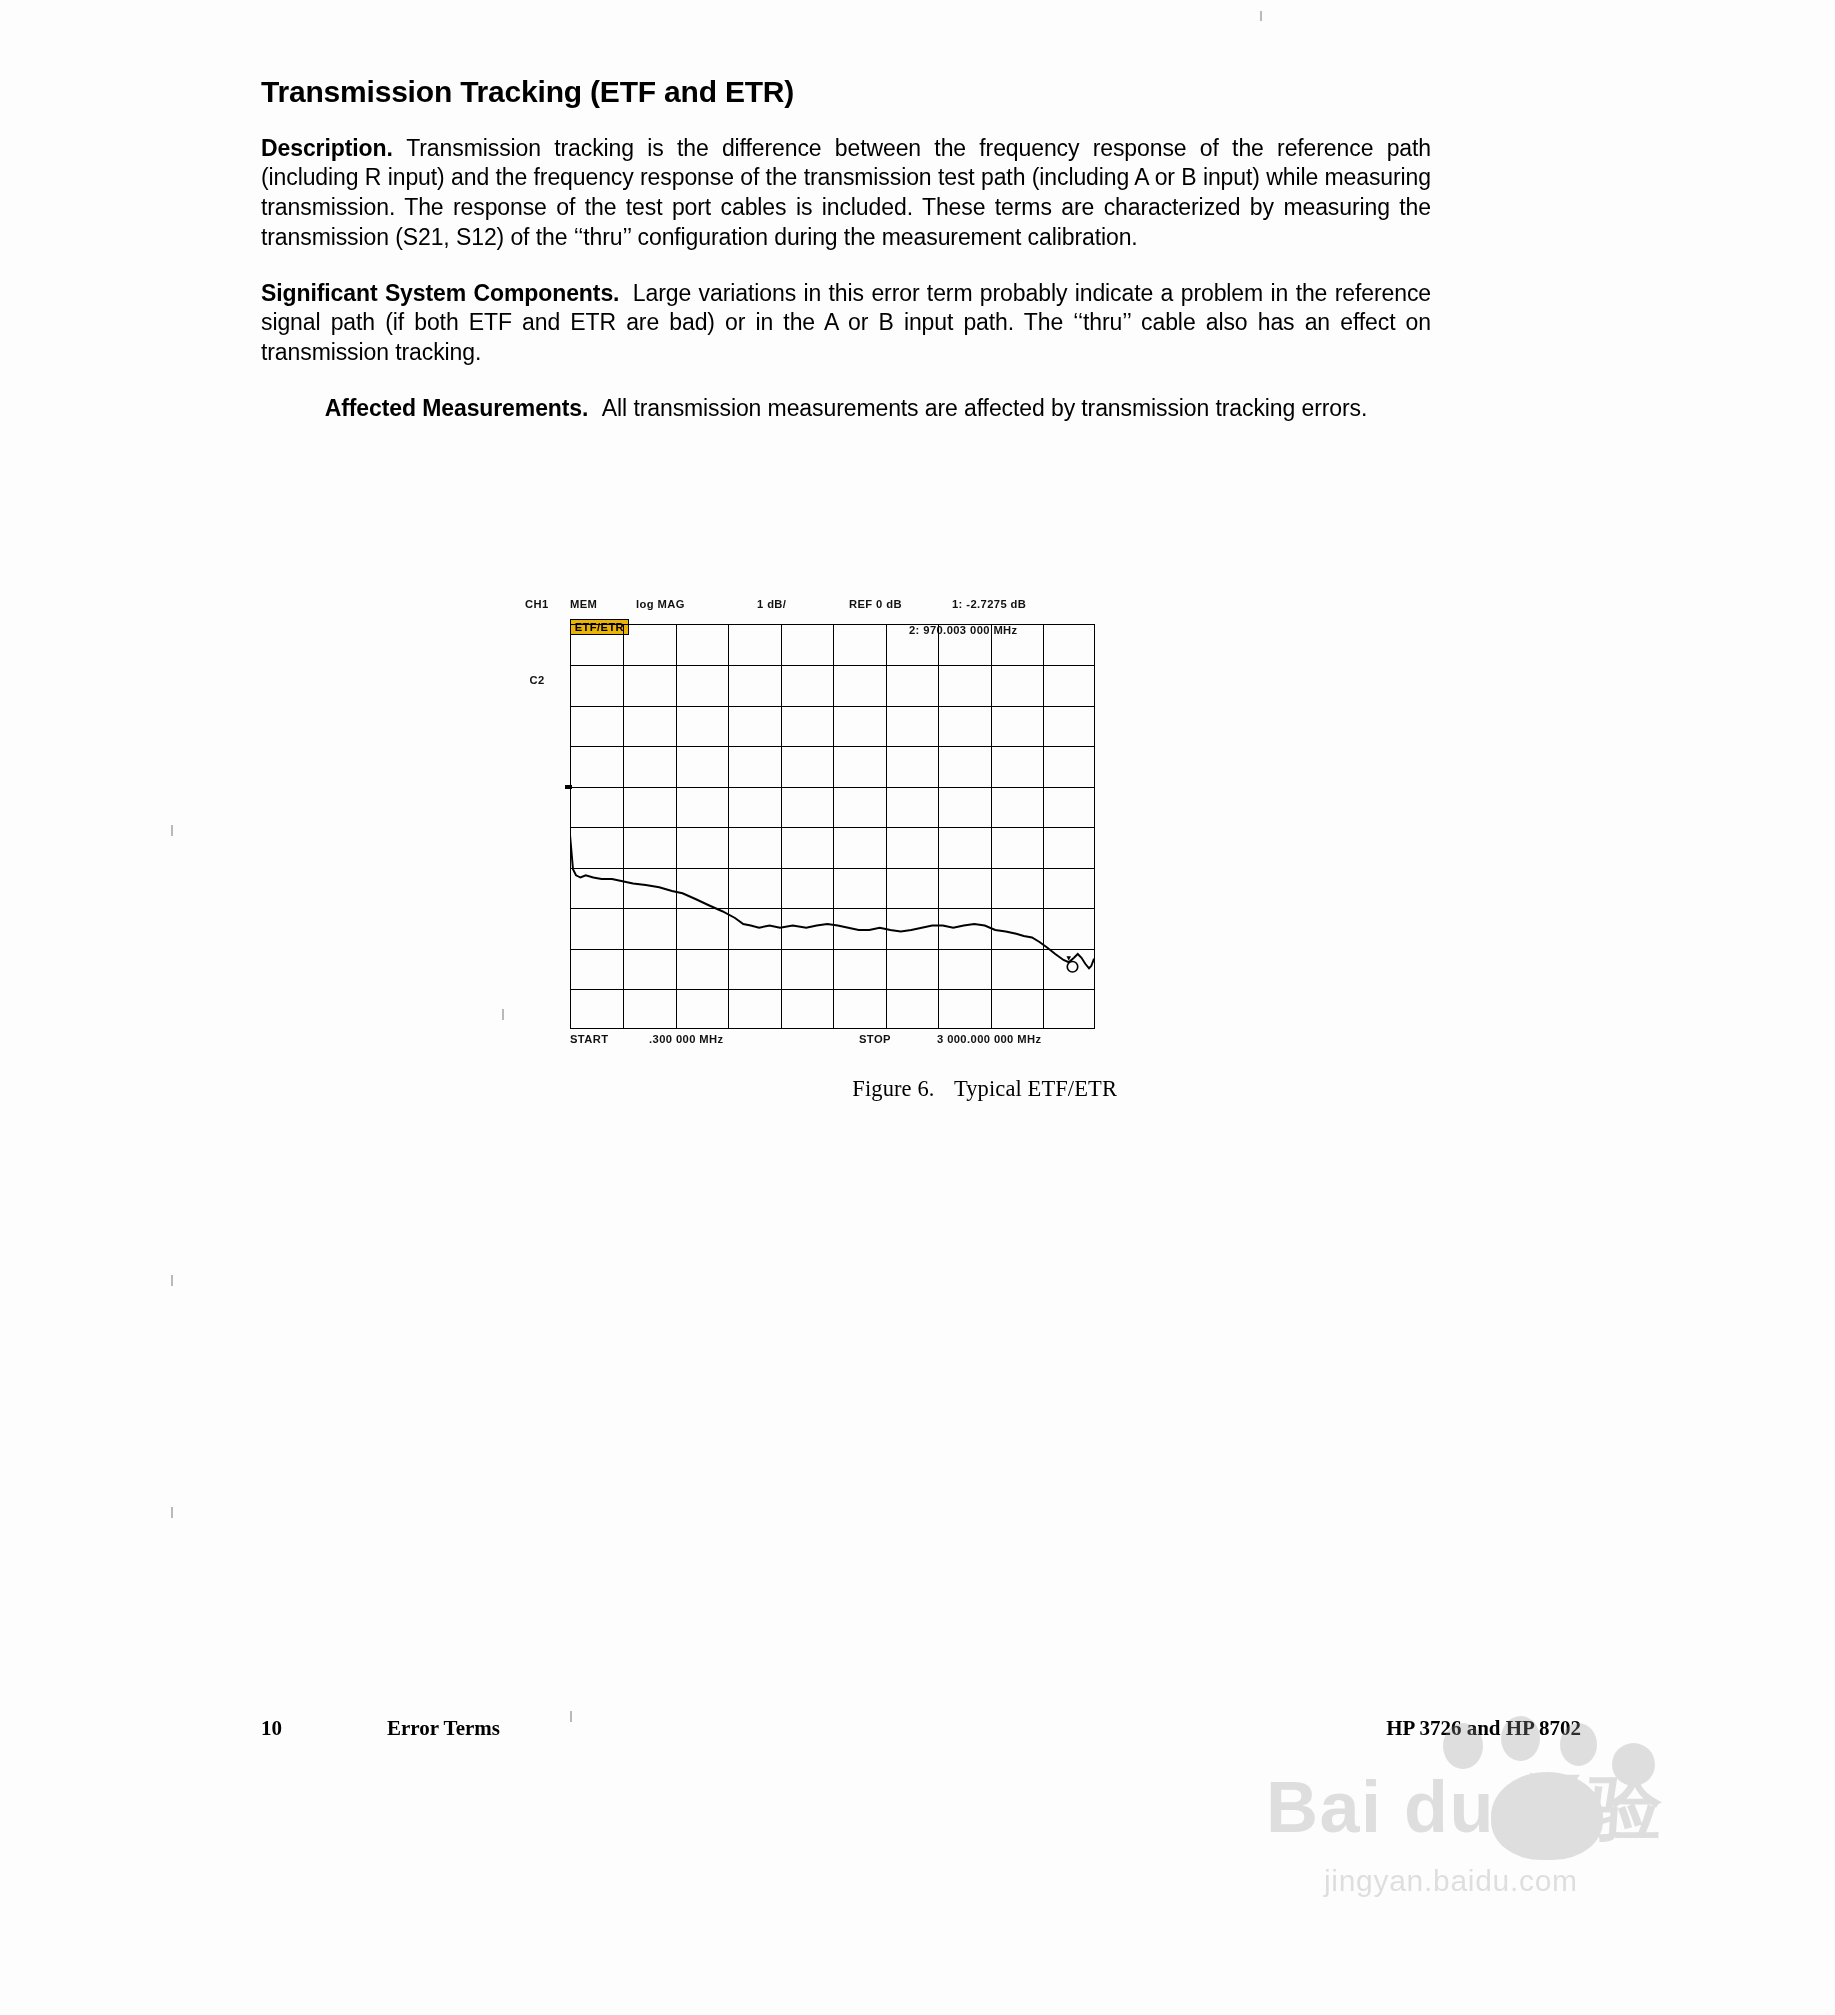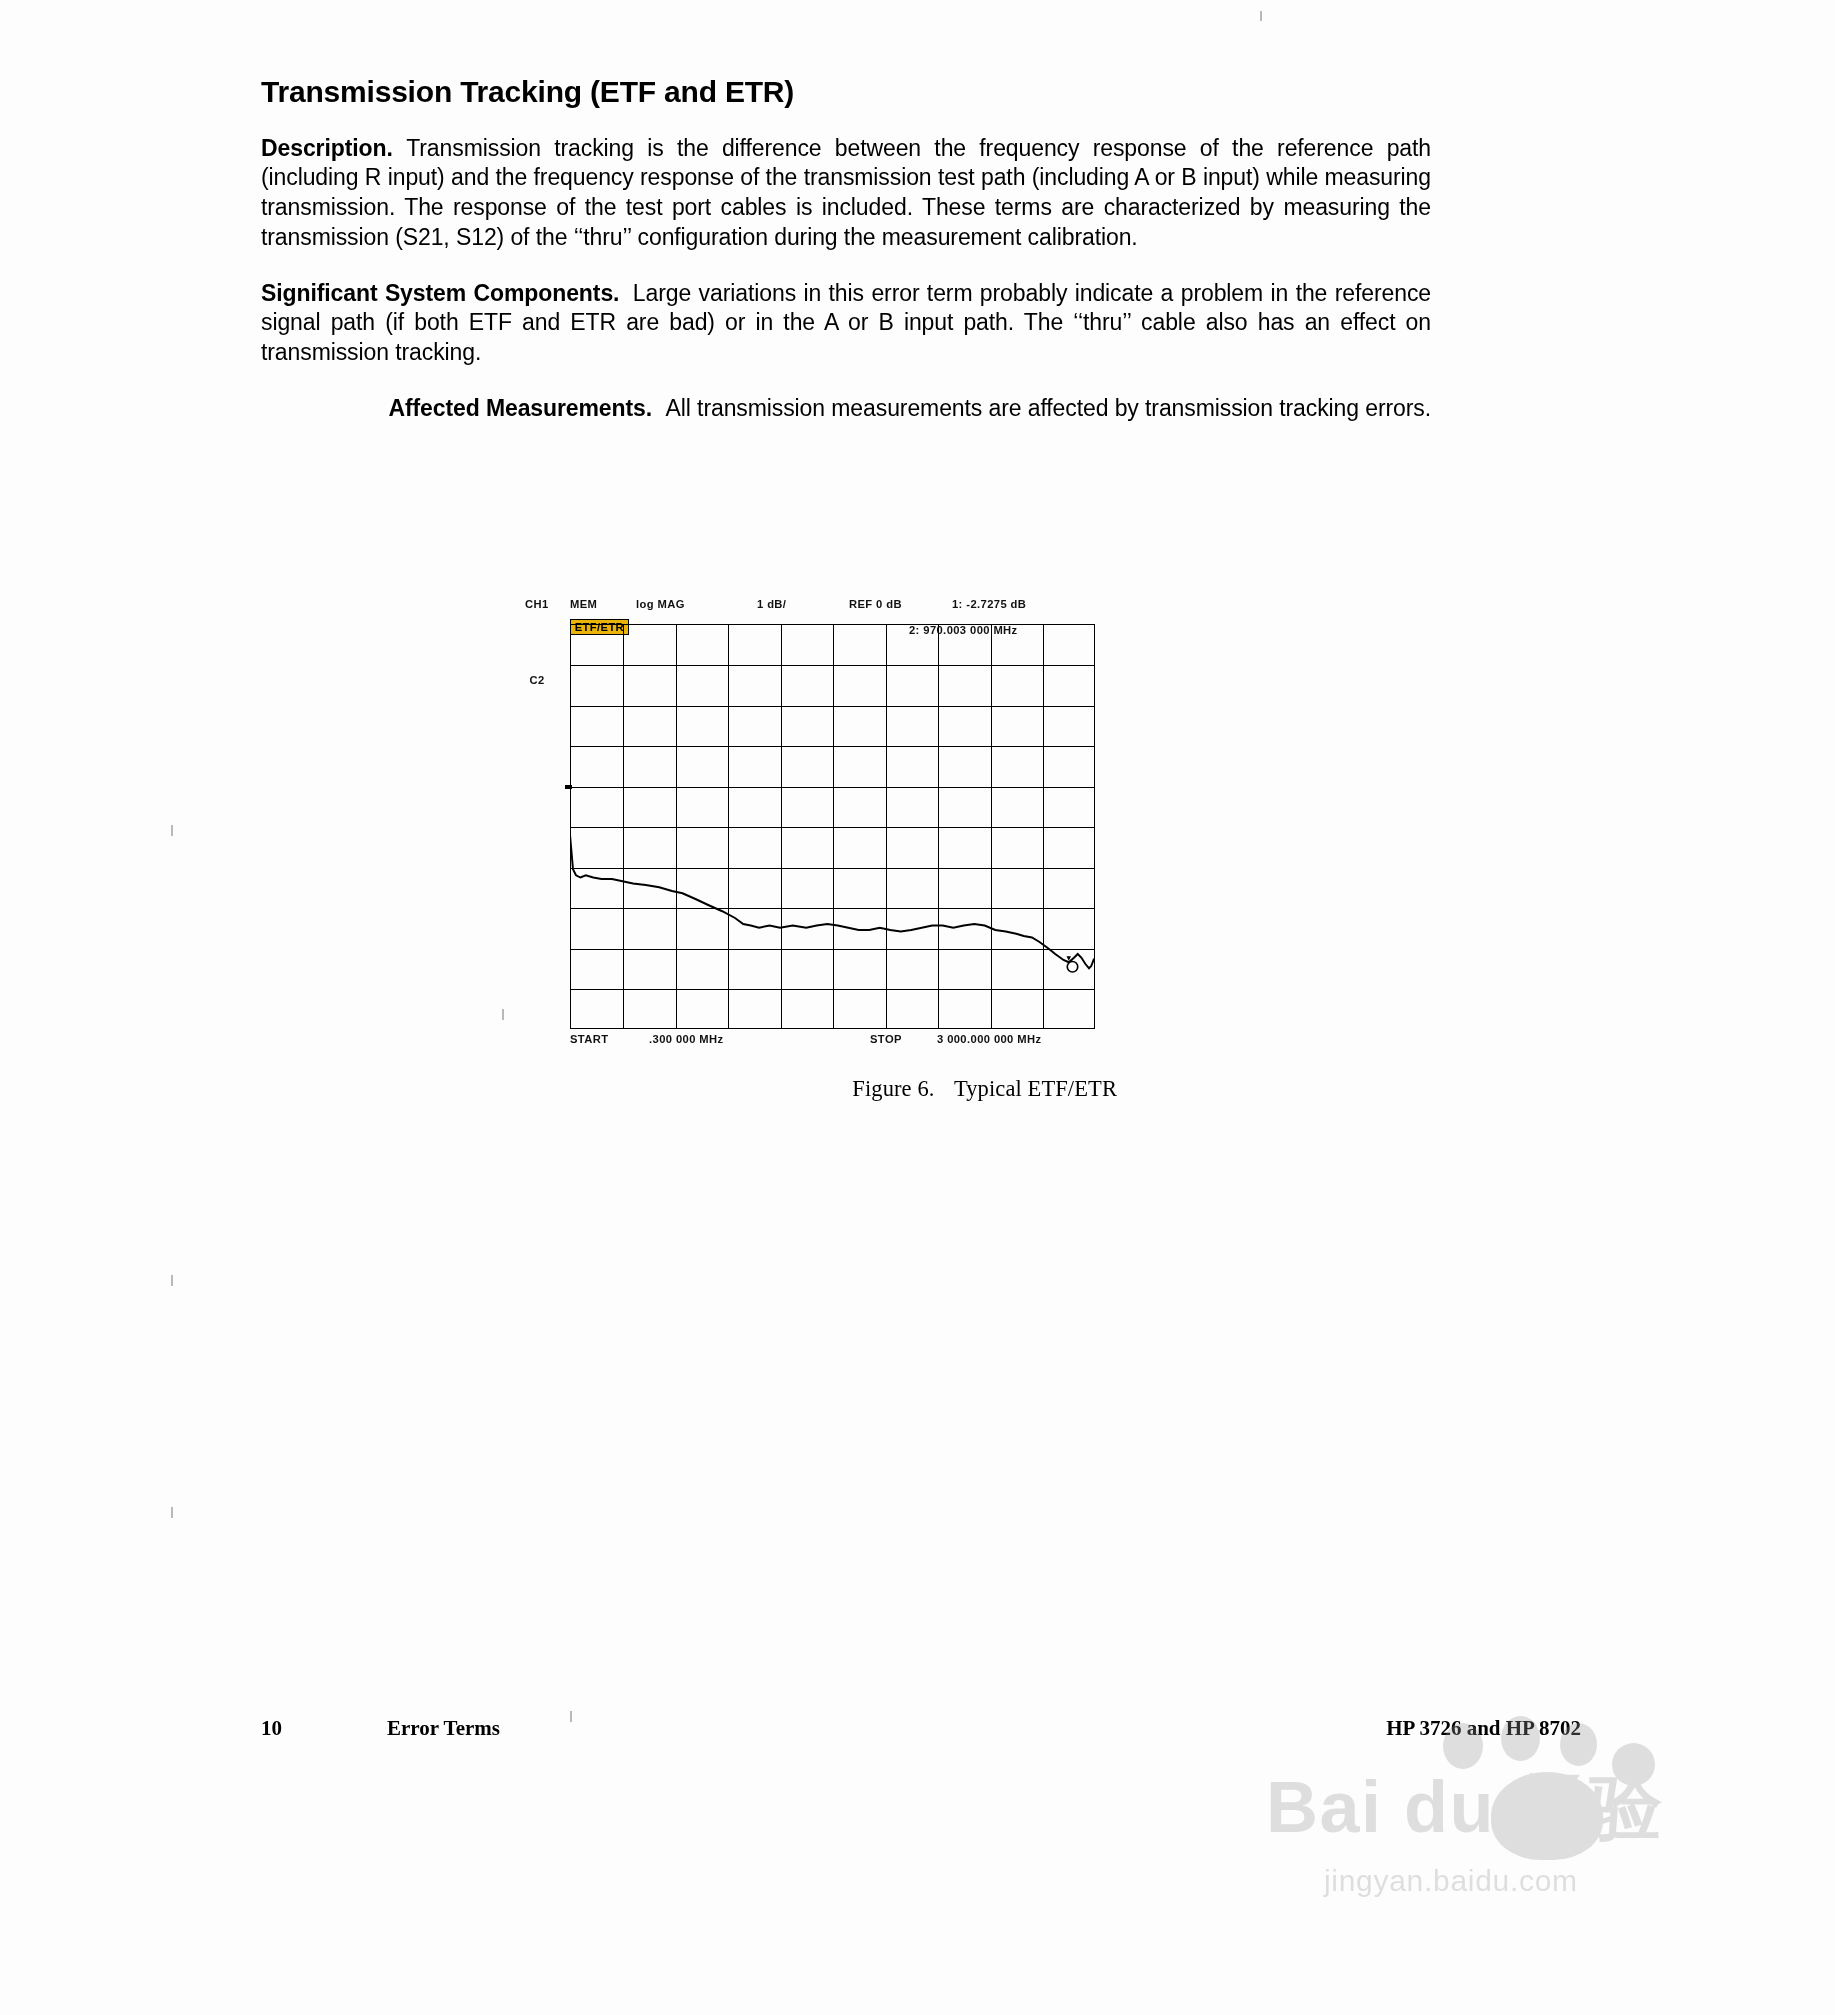--- a/index.html
+++ b/index.html
@@ -45,21 +45,21 @@
     line-height: 1.1;
   }
 
   p.para {
     font-size: 23px;
     line-height: 1.30;
     margin: 0 0 25.5px 0;
     text-align: justify;
     letter-spacing: -0.1px;
   }
-  p.para.last { text-align: right; }
+  p.para.last { text-align: center; }
 
   .lead {
     font-weight: bold;
   }
   .lead-gap { display: inline-block; width: 13.5px; }
 
   
   .figure-wrap {
     position: absolute;
     left: 525px;
@@ -260,21 +260,21 @@
 
       <svg class="trace" viewBox="0 0 700 540" preserveAspectRatio="none">
         <polyline fill="none" stroke="#000" stroke-width="2.6" points="0,281 4,327 8,335 14,338 21,335 31,338 42,340 56,340 70,343 84,346 101,348 119,351 136,356 150,359 168,367 185,375 203,383 220,392 231,400 241,402 252,405 266,402 280,405 297,402 315,405 329,402 343,400 357,402 371,405 385,408 399,408 413,405 427,408 441,410 455,408 469,405 483,402 497,402 511,405 525,402 539,400 553,402 567,408 581,410 595,413 605,416 616,418 626,424 637,432 647,440 658,448 665,451 672,445 677,440 682,445 687,453 692,459 695,456 698,448 700,451"></polyline>
 
         <path d="M 662,443 L 668,443 L 665,449 Z" fill="#000"></path>
         <circle cx="670" cy="457" r="7" fill="none" stroke="#000" stroke-width="2.2"></circle>
       </svg>
 
       <div class="screen-annot" style="left:45px; top:441px;">START</div>
       <div class="screen-annot" style="left:124px; top:441px;">.300 000 MHz</div>
-      <div class="screen-annot" style="left:345px; top:441px;text-align:center;">STOP</div>
+      <div class="screen-annot" style="left:334px; top:441px;text-align:center;">STOP</div>
       <div class="screen-annot" style="left:412px; top:441px;text-align:right;">3 000.000 000 MHz</div>
     </div>
 
     <div class="caption">
       <span>Figure 6.</span><span class="cap-gap"></span><span>Typical ETF/ETR</span>
     </div>
   </div>
 
   <div class="footer">
     <span class="fl">10</span>

